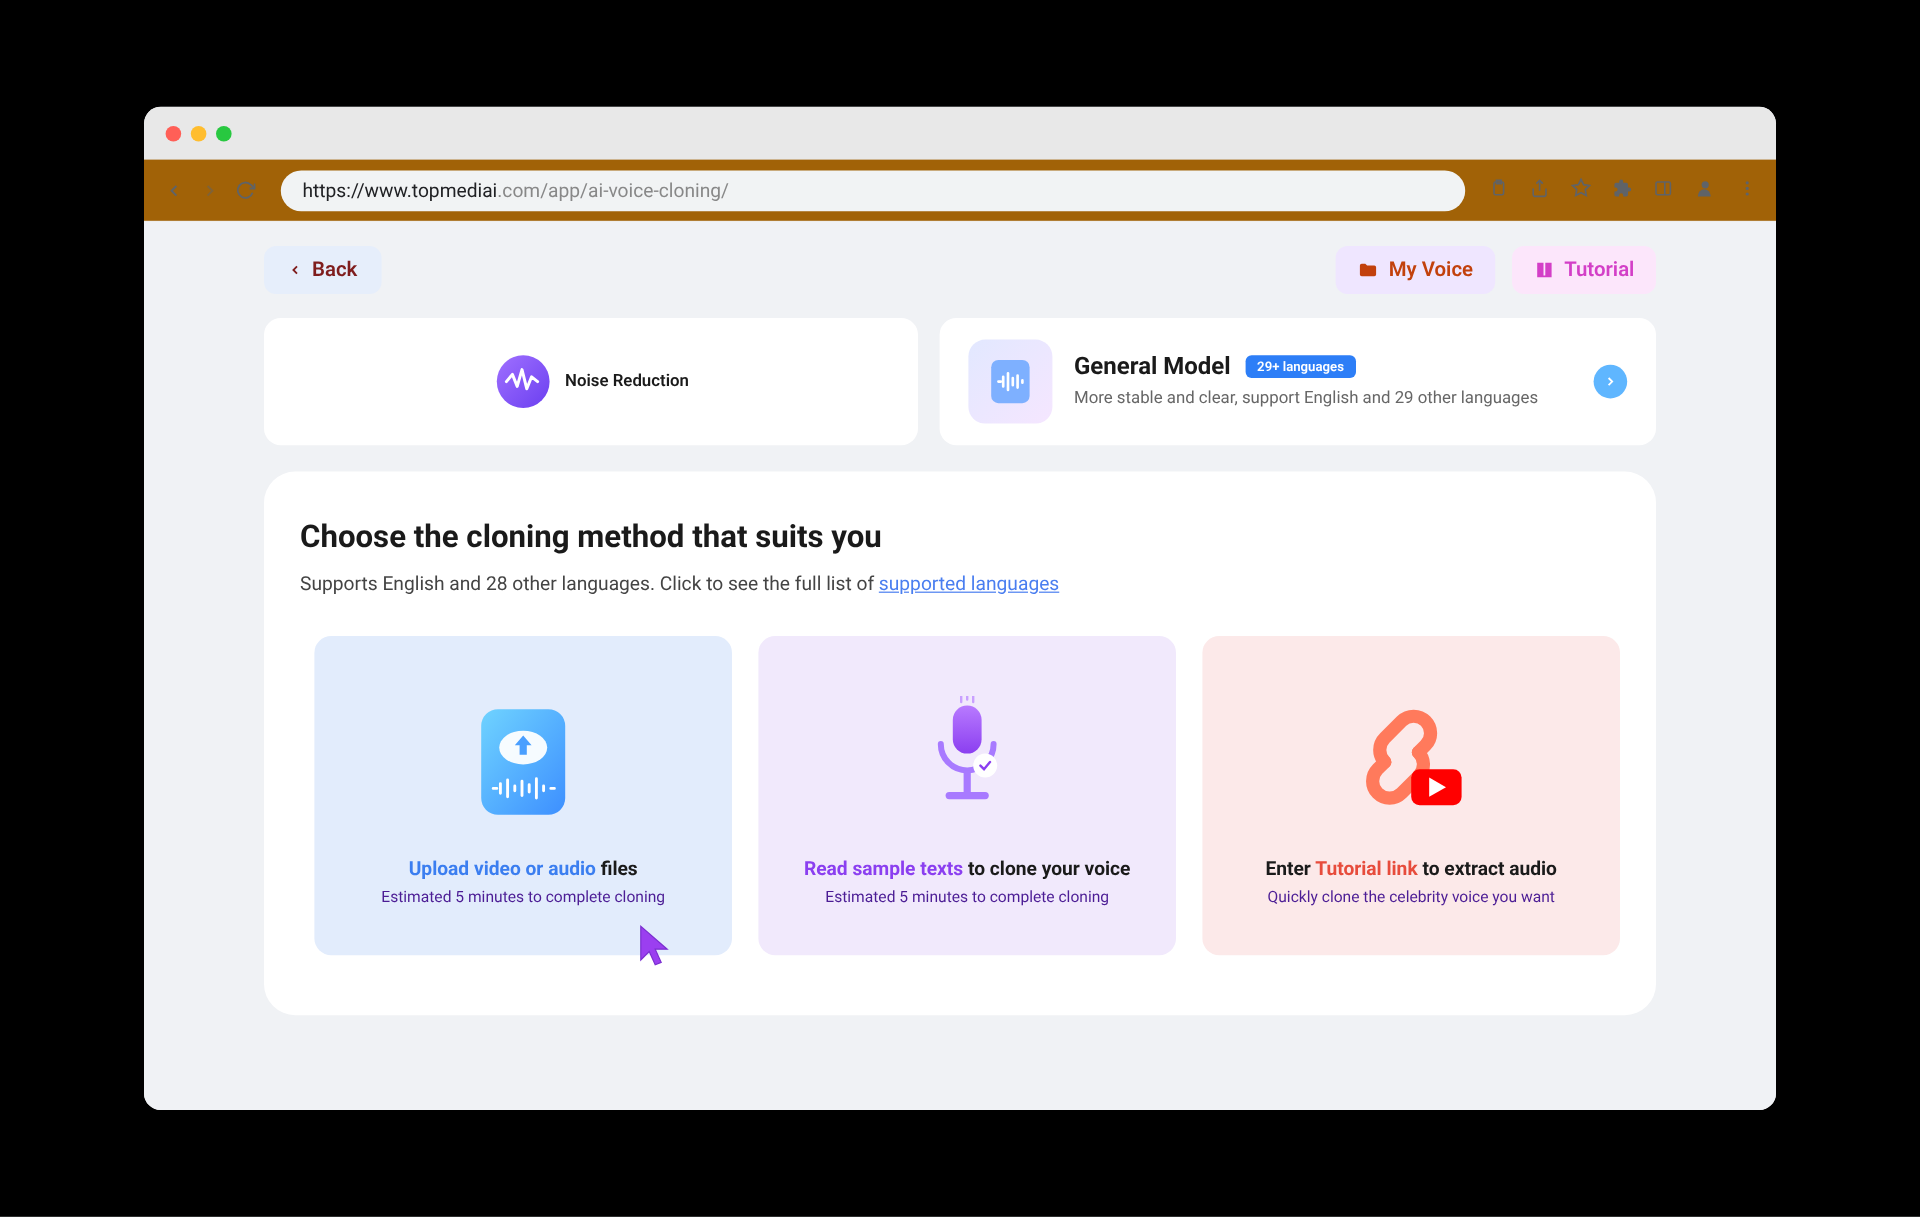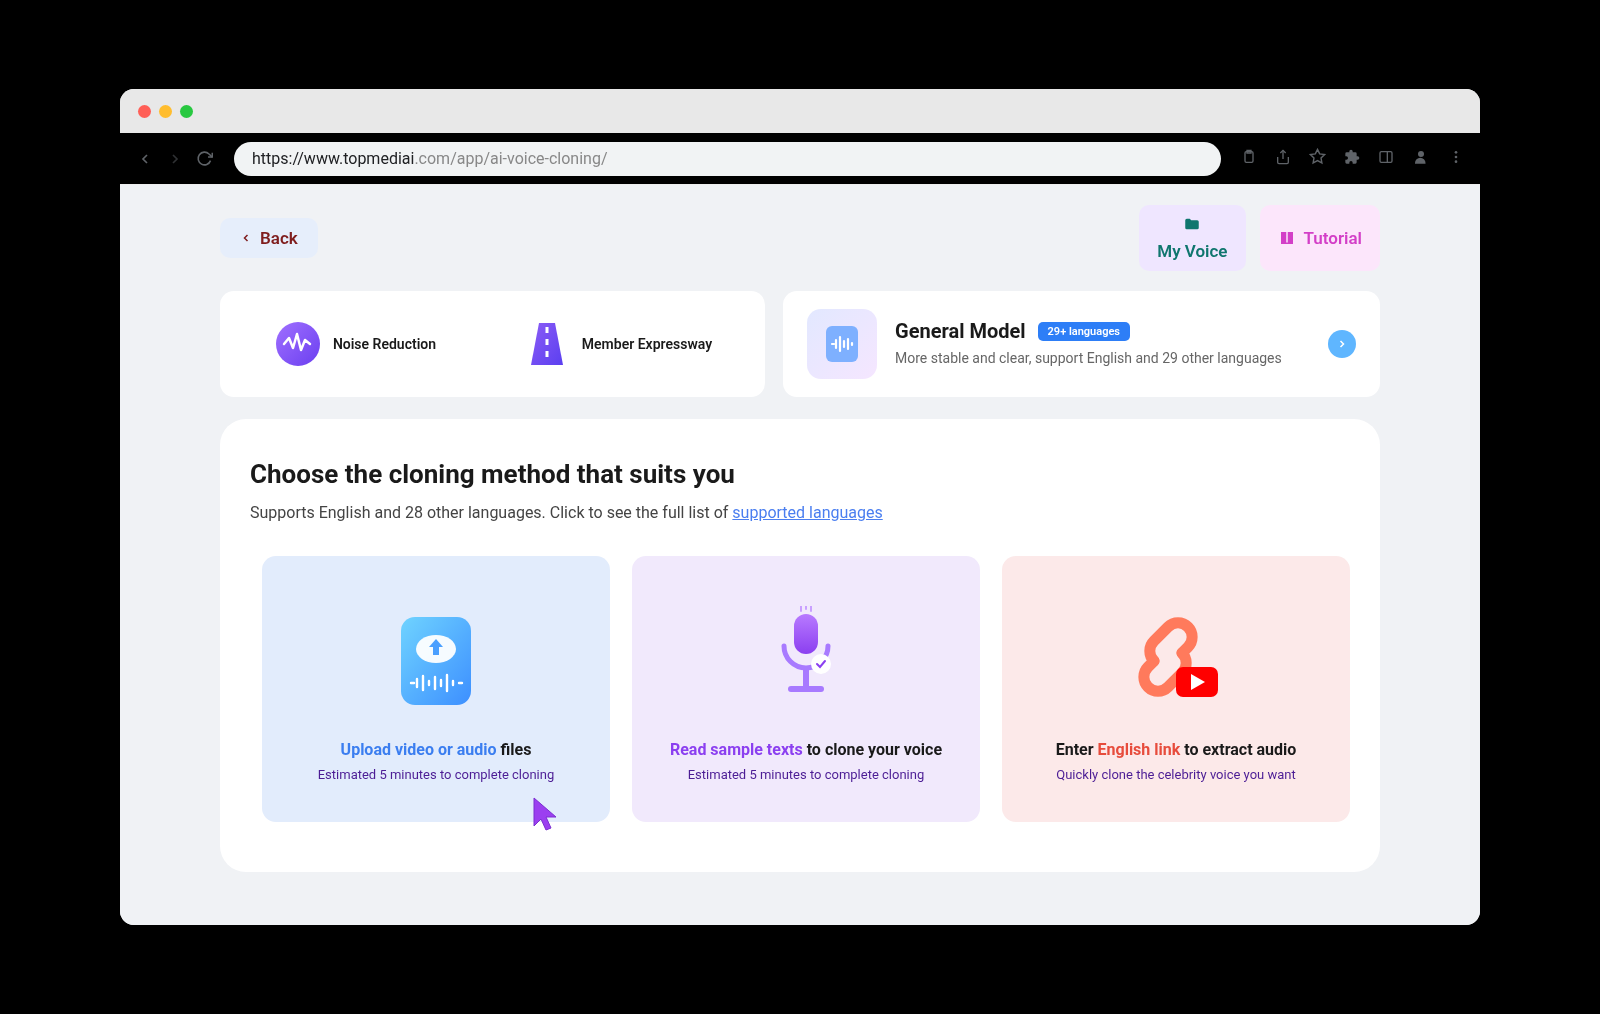--- a/index.html
+++ b/index.html
@@ -6,35 +6,35 @@
 body { background: #000; width: 1600px; height: 1014px; display: flex; align-items: center; justify-content: center; }
 
 .browser-window { width: 1360px; background: #f0f2f5; border-radius: 14px; overflow: hidden; box-shadow: 0 20px 60px rgba(0,0,0,0.5); }
 
 .titlebar { height: 44px; background: #e8e8e8; display: flex; align-items: center; padding: 0 18px; gap: 8px; }
 .dot { width: 13px; height: 13px; border-radius: 50%; }
 .dot.red { background: #ff5f57; }
 .dot.yellow { background: #ffbd2e; }
 .dot.green { background: #28c840; }
 
-.toolbar { height: 52px; background: #000000; display: flex; align-items: center; padding: 0 16px; gap: 12px; border-bottom: 1px solid #eee; }
+.toolbar { height: 52px; background: #a16207; display: flex; align-items: center; padding: 0 16px; gap: 12px; border-bottom: 1px solid #eee; }
 .nav-arrow { width: 18px; height: 18px; display: flex; align-items: center; justify-content: center; color: #5f6368; cursor: pointer; }
 .reload { width: 18px; height: 18px; color: #5f6368; cursor: pointer; }
 .urlbar { flex: 1; height: 34px; background: #f1f3f4; border-radius: 17px; display: flex; align-items: center; padding: 0 18px; font-size: 16px; color: #202124; margin: 0 8px; }
 .urlbar .gray { color: #888; }
 .toolbar-icons { display: flex; gap: 18px; align-items: center; color: #5f6368; }
 .toolbar-icons span { cursor: pointer; font-size: 16px; }
 
 .page { background: #f0f2f5; padding: 20px 100px 50px; min-height: 740px; }
 
 .header-row { display: flex; justify-content: space-between; align-items: center; margin-bottom: 20px; }
 .back-btn { display: inline-flex; align-items: center; gap: 8px; background: #e6eefb; color: #7f1d1d; font-weight: 600; font-size: 17px; padding: 10px 20px; border-radius: 10px; cursor: pointer; border: none; }
 .header-actions { display: flex; gap: 14px; }
 .pill-btn { display: inline-flex; align-items: center; gap: 8px; font-weight: 600; font-size: 17px; padding: 10px 18px; border-radius: 10px; cursor: pointer; border: none; }
-.my-voice-btn { background: #efe6ff; color: #0f766e; flex-direction: column; }
+.my-voice-btn { background: #efe6ff; color: #c2410c; }
 .tutorial-btn { background: #fce6fb; color: #d33fc7; }
 
 .top-cards { display: flex; gap: 18px; margin-bottom: 22px; }
 .features-card { background: #fff; border-radius: 14px; padding: 24px 30px; display: flex; gap: 40px; flex: 0 0 545px; justify-content: space-around; }
 .feature-item { display: flex; align-items: center; gap: 10px; }
 .feature-icon { width: 50px; height: 50px; display: flex; align-items: center; justify-content: center; }
 .feature-label { font-size: 14px; font-weight: 600; color: #1a1a1a; }
 
 .model-card { background: #fff; border-radius: 14px; padding: 18px 24px; display: flex; align-items: center; gap: 18px; flex: 1; position: relative; }
 .model-icon-box { width: 70px; height: 70px; border-radius: 14px; background: linear-gradient(135deg, #e2e8ff, #f5e6ff); display: flex; align-items: center; justify-content: center; }
@@ -176,37 +176,20 @@
                   <linearGradient id="g1" x1="0" y1="0" x2="1" y2="1">
                     <stop offset="0" stop-color="#a070ff"></stop>
                     <stop offset="1" stop-color="#6b3ff0"></stop>
                   </linearGradient>
                 </defs>
                 <circle cx="24" cy="24" r="22" fill="url(#g1)"></circle>
                 <path d="M10 24 l5 -6 l4 10 l4 -14 l4 16 l4 -10 l5 4" stroke="#fff" stroke-width="2.5" fill="none" stroke-linecap="round" stroke-linejoin="round"></path>
               </svg>
           </div>
           <div class="feature-label">Noise Reduction</div>
-        </div>
-        <div class="feature-item">
-          <div class="feature-icon">
-            <svg width="40" height="46" viewBox="0 0 40 46">
-                <defs>
-                  <linearGradient id="g3" x1="0" y1="0" x2="1" y2="1">
-                    <stop offset="0" stop-color="#8b5cf6"></stop>
-                    <stop offset="1" stop-color="#5b3ff0"></stop>
-                  </linearGradient>
-                </defs>
-                <path d="M12 2 L28 2 L36 44 L4 44 Z" fill="url(#g3)"></path>
-                <rect x="18.5" y="6" width="3" height="6" fill="#fff"></rect>
-                <rect x="18.5" y="18" width="3" height="6" fill="#fff"></rect>
-                <rect x="18.5" y="30" width="3" height="6" fill="#fff"></rect>
-              </svg>
-          </div>
-          <div class="feature-label">Member Expressway</div>
         </div>
       </div>
 
       <div class="model-card">
         <div class="model-icon-box">
           <svg width="44" height="44" viewBox="0 0 44 44">
               <rect x="6" y="4" width="32" height="36" rx="6" fill="#7eb0ff"></rect>
               <path d="M12 22 h2 M16 18 v8 M20 15 v14 M24 19 v6 M28 17 v10 M32 21 v2" stroke="#fff" stroke-width="2.2" stroke-linecap="round"></path>
             </svg>
         </div>
@@ -284,21 +267,21 @@
         <div class="method-card pink">
           <div class="method-icon">
             <svg width="100" height="100" viewBox="0 0 100 100">
                 <path d="M28 50 a14 14 0 0 1 0 -20 l14 -14 a14 14 0 0 1 20 20 l-6 6" stroke="#ff7a5c" stroke-width="11" fill="none" stroke-linecap="round"></path>
                 <path d="M56 42 a14 14 0 0 1 0 20 l-14 14 a14 14 0 0 1 -20 -20 l6 -6" stroke="#ff7a5c" stroke-width="11" fill="none" stroke-linecap="round"></path>
                 <rect x="50" y="56" width="42" height="30" rx="7" fill="#ff0000"></rect>
                 <path d="M65 63 l14 8 l-14 8 z" fill="#fff"></path>
               </svg>
           </div>
           <div class="method-title">
-            <span>Enter </span><span class="red-text">English link</span><span> to extract audio</span>
+            <span>Enter </span><span class="red-text">Tutorial link</span><span> to extract audio</span>
           </div>
           <div class="method-sub">Quickly clone the celebrity voice you want</div>
         </div>
 
       </div>
     </div>
 
   </div>
 </div>
 

